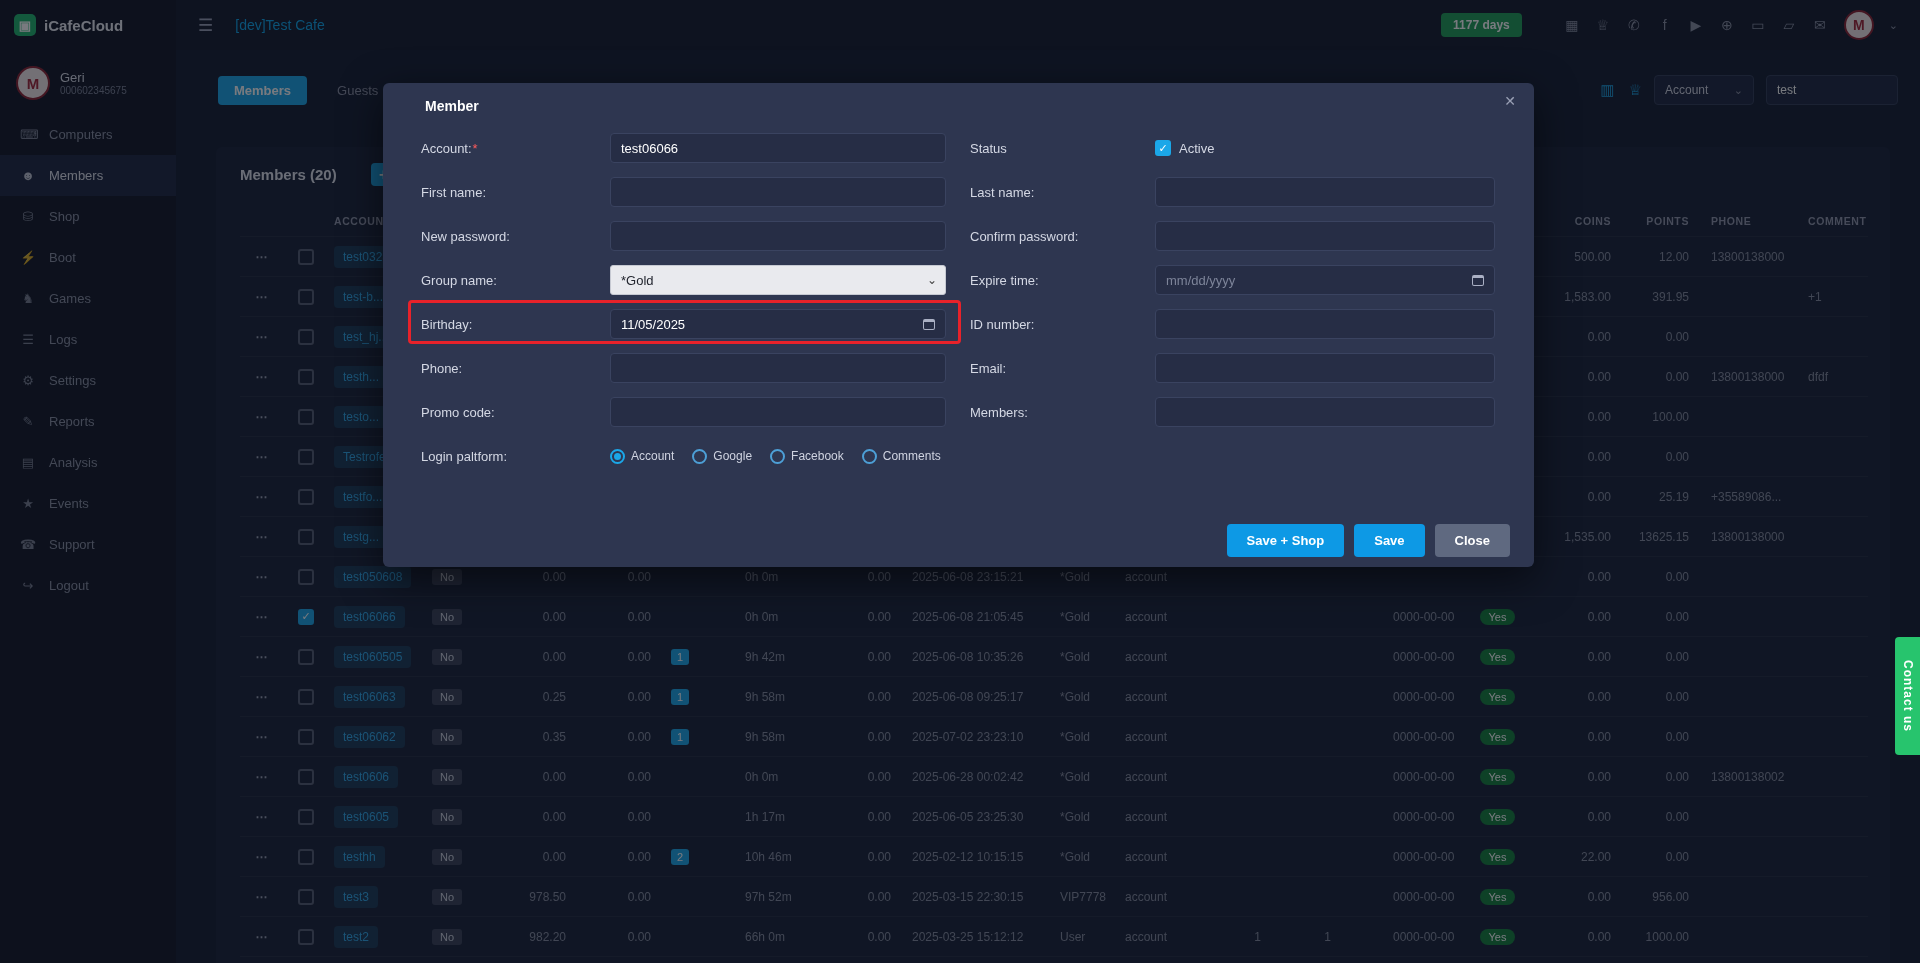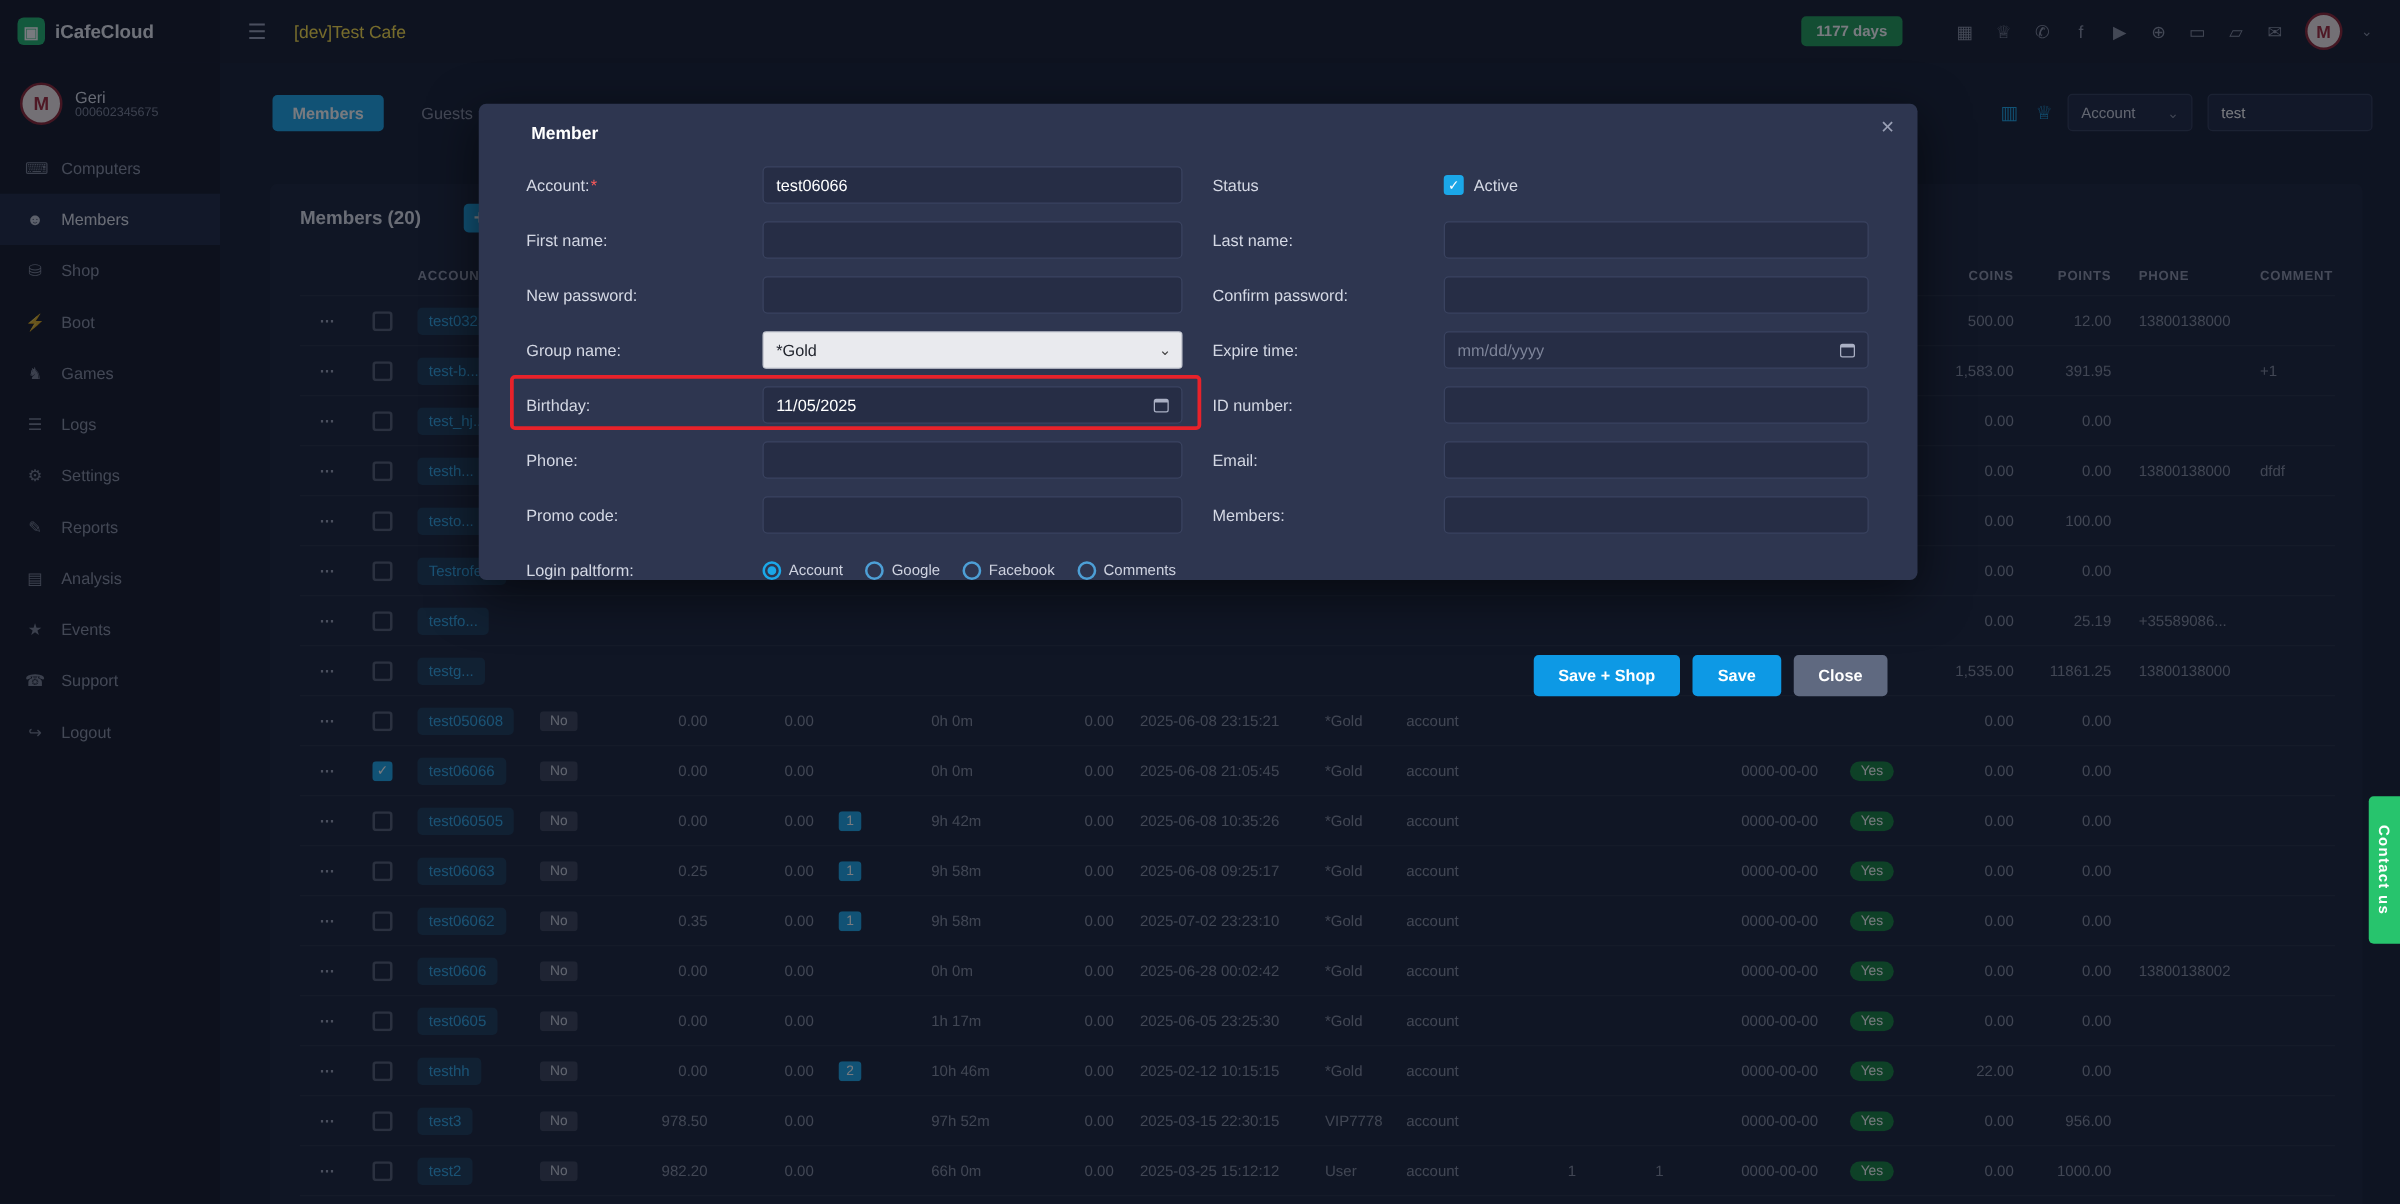--- a/index.html
+++ b/index.html
@@ -6,21 +6,21 @@
   html,body{width:1920px;height:963px}
   body{position:relative;overflow:hidden;background:#161d31;font-family:"Liberation Sans",sans-serif;color:#a6adc2}
 
   
   .header{position:absolute;top:0;left:0;width:100%;height:50px;background:#141b2d;display:flex;align-items:center;z-index:5}
   .logo-area{width:176px;height:100%;display:flex;align-items:center;gap:8px;padding-left:14px;background:#121late}
   .logo-area{background:#121827}
   .logo-mark{width:22px;height:22px;border-radius:5px;background:#21b66e;color:#fff;display:flex;align-items:center;justify-content:center;font-size:13px;font-weight:bold}
   .brand{color:#e8eaf1;font-weight:bold;font-size:15px;white-space:nowrap}
   .hamburger{color:#9aa0b5;font-size:17px;margin:0 22px 0 22px;cursor:pointer}
-  .cafe-name{color:#fde047;font-size:14px}
+  .cafe-name{color:#0ea5e9;font-size:14px}
   .header-right{margin-left:auto;display:flex;align-items:center;gap:15px;padding-right:22px}
   .days-badge{background:#1f9d57;color:#fff;font-size:12px;font-weight:bold;padding:5px 12px;border-radius:4px;margin-right:26px}
   .hicon{color:#8a90a3;font-size:14px;width:18px;text-align:center}
   .avatar{width:30px;height:30px;border-radius:50%;background:#f3e9e9;color:#a32638;font-weight:bold;font-size:14px;display:flex;align-items:center;justify-content:center;border:2px solid #8c2332}
   .chev{color:#8a90a3;font-size:11px}
 
   
   .sidebar{position:absolute;top:50px;left:0;width:176px;bottom:0;background:#121827;z-index:5}
   .user{display:flex;align-items:center;gap:10px;padding:16px 14px 14px 16px}
   .user-avatar{width:34px;height:34px;border-radius:50%;background:#f3e9e9;color:#a32638;font-weight:bold;font-size:15px;display:flex;align-items:center;justify-content:center;border:2px solid #8c2332;flex:0 0 auto}
@@ -62,21 +62,21 @@
   .dots{color:#9aa0b5;font-weight:bold;letter-spacing:1px;cursor:pointer}
   .cbx{width:16px;height:16px;border:2px solid #565e73;border-radius:3px;display:flex;align-items:center;justify-content:center;font-size:11px;color:transparent;cursor:pointer;flex:0 0 auto}
   .cbx.checked{background:#1ba7e8;border-color:#1ba7e8;color:#fff}
   .pill{background:#1c3a57;color:#2fa9ea;font-size:12px;padding:4px 9px;border-radius:4px;max-width:86px;overflow:hidden;white-space:nowrap;cursor:pointer}
   .badge-no{background:#3a4257;color:#cdd1dd;font-size:11px;padding:2px 8px;border-radius:3px}
   .badge-yes{background:#15803d;color:#fff;font-size:11px;padding:2px 9px;border-radius:9px}
   .badge-blue{background:#1ba7e8;color:#fff;font-size:11px;padding:2px 6px;border-radius:3px;min-width:18px;text-align:center;justify-content:center;display:flex}
 
   
   .overlay{position:absolute;inset:0;background:rgba(9,12,21,0.55);z-index:40}
-  .modal{position:absolute;left:383px;top:83px;width:1151px;height:381px;background:#2e3650;border-radius:6px;z-index:50;box-shadow:0 12px 40px rgba(0,0,0,.55)}
+  .modal{position:absolute;left:383px;top:83px;width:1151px;height:484px;background:#2e3650;border-radius:6px;z-index:50;box-shadow:0 12px 40px rgba(0,0,0,.55)}
   .modal-title{position:absolute;top:15px;left:42px;color:#fff;font-weight:bold;font-size:14px}
   .modal-close{position:absolute;top:10px;right:18px;color:#9aa0b5;font-size:14px;cursor:pointer}
   .mform{position:absolute;top:43px;left:38px;display:grid;grid-template-columns:189px 336px 24px 185px 340px;grid-auto-rows:44px;align-items:center}
   .flabel{font-size:13px;color:#d4d8e4}
   .req{color:#ff5b5b;margin-left:1px}
   .finput{width:100%;height:30px;background:#262d45;border:1px solid #3a4360;border-radius:4px;color:#fff;font-size:13px;padding:0 10px;outline:none;font-family:"Liberation Sans",sans-serif}
   .datebox{display:flex;align-items:center;justify-content:space-between;cursor:pointer}
   .datebox .ph{color:#7d8499}
   .cal{width:12px;height:11px;border:1px solid #aab0c4;border-top:3px solid #aab0c4;border-radius:2px;flex:0 0 auto}
   .gselect{width:100%;height:30px;background:#e9eaee;border:1px solid #c6c9d2;border-radius:3px;color:#22252e;font-size:13px;padding:0 8px 0 10px;display:flex;align-items:center;justify-content:space-between;cursor:pointer}
@@ -447,21 +447,21 @@
           <div class="cell c-time"></div>
           <div class="cell c-num"></div>
           <div class="cell c-dt"></div>
           <div class="cell c-grp"></div>
           <div class="cell c-plat"></div>
           <div class="cell c-n"></div>
           <div class="cell c-n"></div>
           <div class="cell c-exp"></div>
           <div class="cell c-yes"></div>
           <div class="cell c-num">1,535.00</div>
-          <div class="cell c-num">11861.25</div>
+          <div class="cell c-num">13625.15</div>
           <div class="cell c-ph">13800138000</div>
           <div class="cell c-cm"></div>
         </div>
         <div class="trow">
           <div class="cell c-act">
             <span class="dots">⋯</span>
           </div>
           <div class="cell c-chk">
             <span class="cbx"></span>
           </div>

